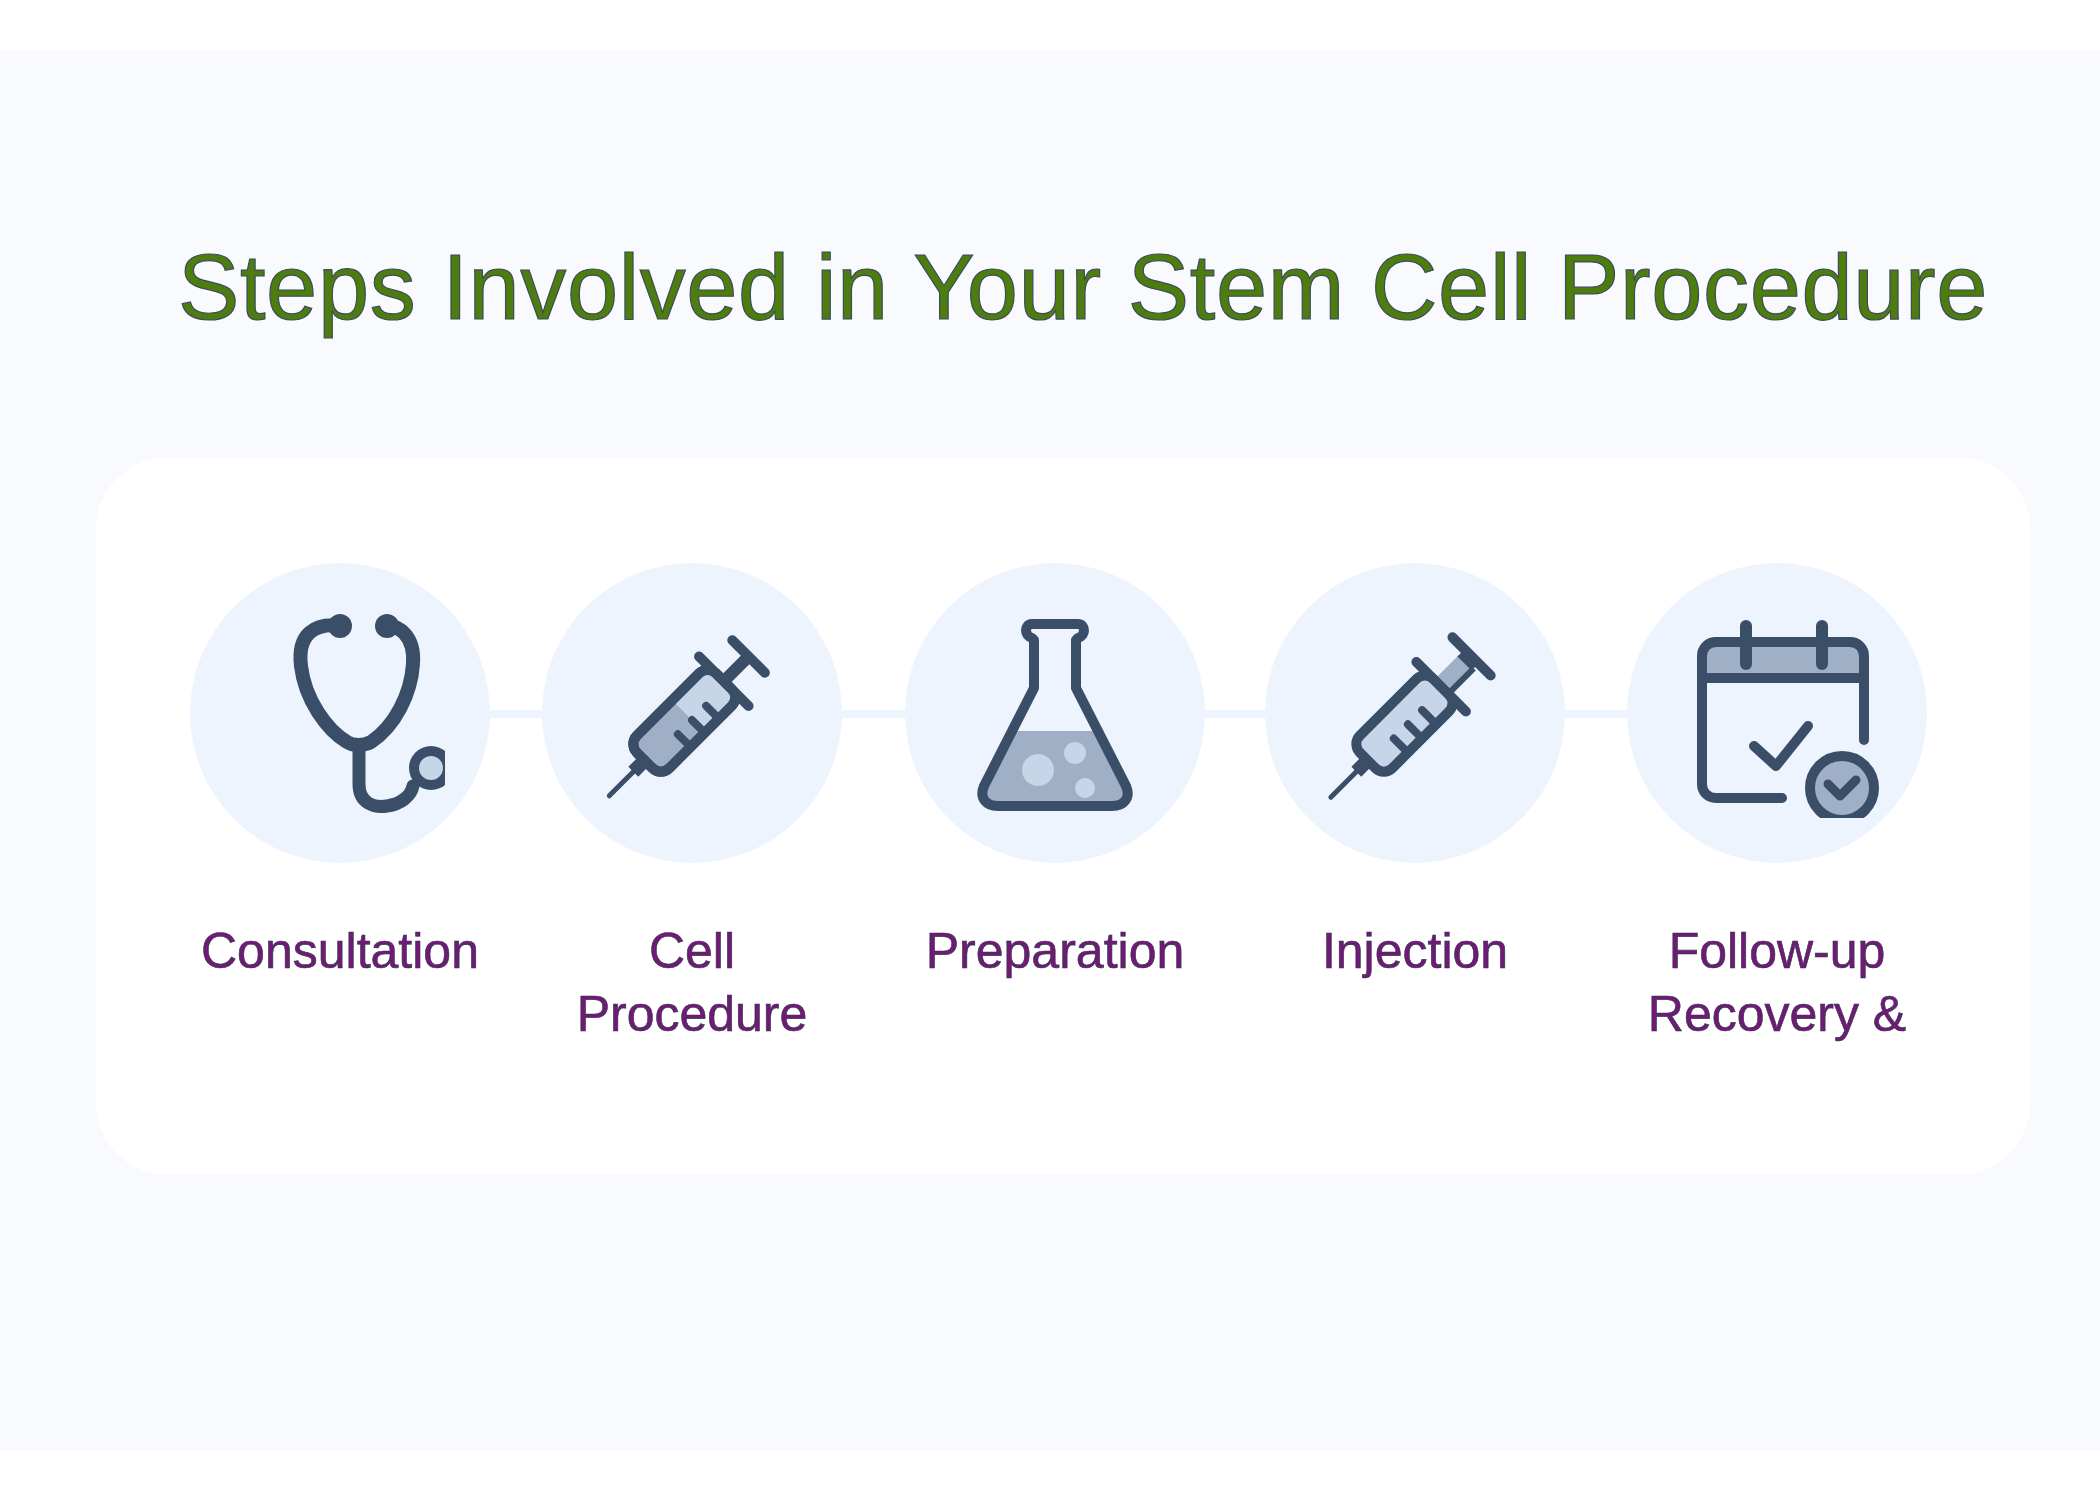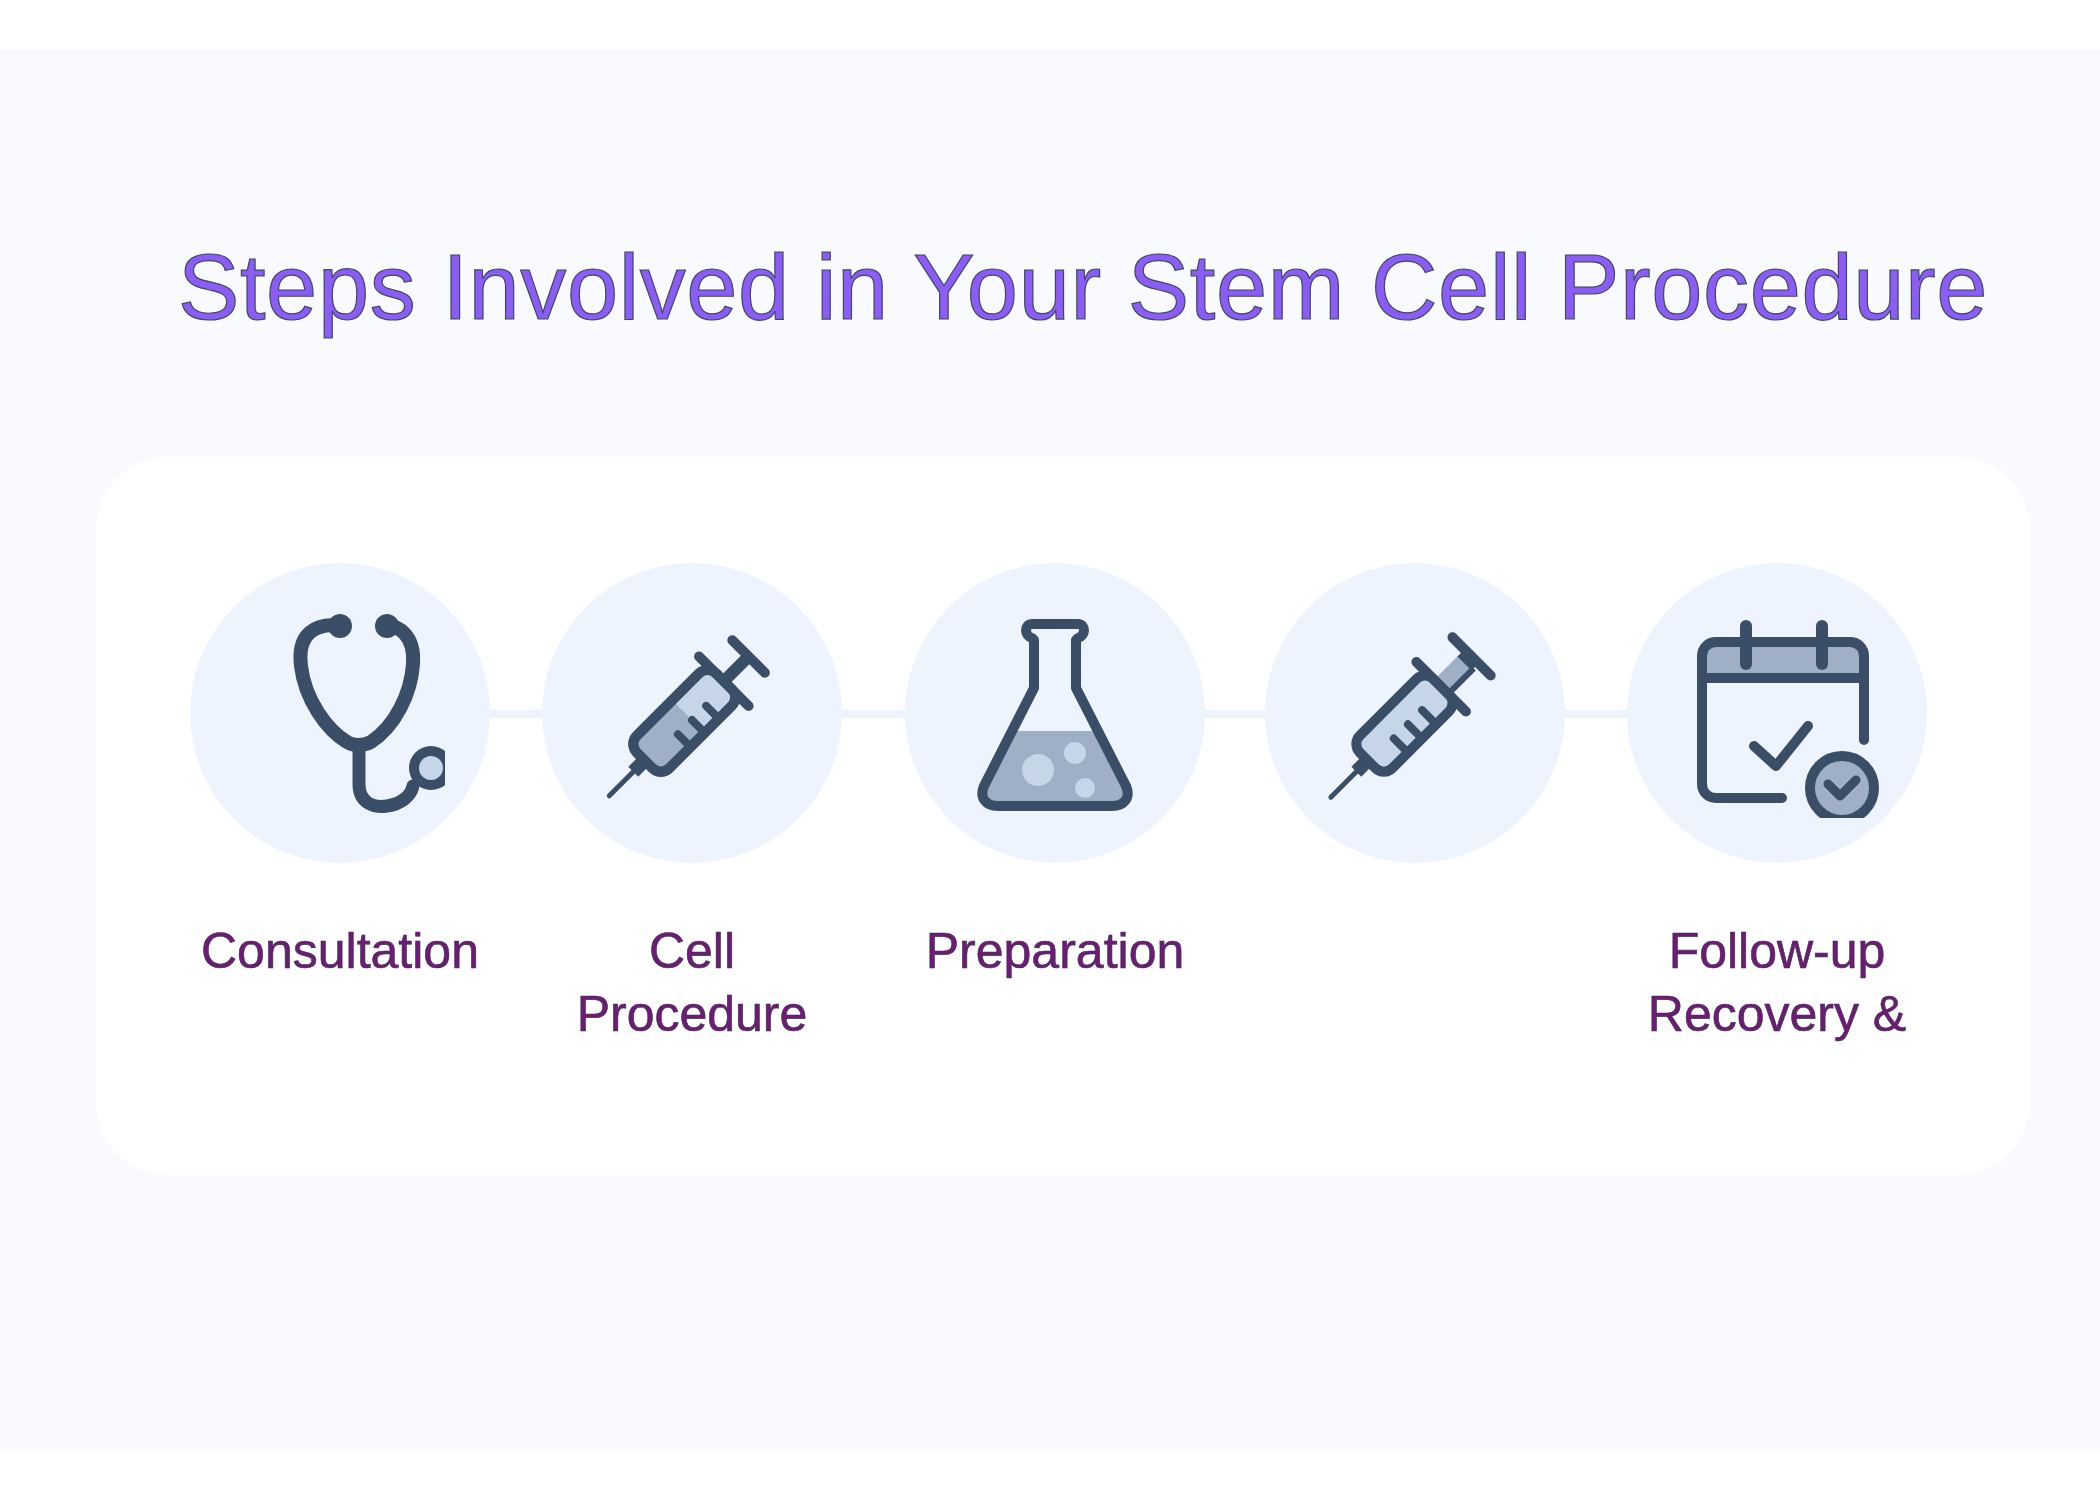--- a/index.html
+++ b/index.html
@@ -7,21 +7,21 @@
       width: 2100px; height: 1500px; position: relative; overflow: hidden;
       background: #ffffff;
       font-family: "Liberation Sans", "DejaVu Sans", sans-serif;
     }
     .panel {
       position: absolute; left: 0; top: 50px; width: 2100px; height: 1401px;
       background: #f8fafd;
     }
     .title {
       position: absolute; left: 178px; top: 232px; width: 1910px;
-      font-size: 92px; font-weight: 400; color: #8b5cf6;
+      font-size: 92px; font-weight: 400; color: #4d7c0f;
       white-space: nowrap; letter-spacing: 0.6px; line-height: 110px;
       margin: 0;
       -webkit-text-stroke: 1.2px #3d4a5f;
     }
     .card {
       position: absolute; left: 96px; top: 457px; width: 1934px; height: 718px;
       background: #ffffff; border-radius: 72px;
     }
     .connector {
       position: absolute; top: 710px; height: 8px; background: #edf4fd;
@@ -126,20 +126,21 @@
         <line x1="178" y1="95" x2="178" y2="115" stroke="#3a4e68" stroke-width="6"></line>
         <line x1="38" y1="105" x2="22" y2="105" stroke="#3a4e68" stroke-width="14"></line>
         <line x1="22" y1="105" x2="-14" y2="105" stroke="#3a4e68" stroke-width="5" stroke-linecap="round"></line>
         <line x1="72" y1="128" x2="72" y2="108" stroke="#3a4e68" stroke-width="8" stroke-linecap="round"></line>
         <line x1="92" y1="128" x2="92" y2="108" stroke="#3a4e68" stroke-width="8" stroke-linecap="round"></line>
         <line x1="112" y1="128" x2="112" y2="108" stroke="#3a4e68" stroke-width="8" stroke-linecap="round"></line>
       </g>
     </svg>
   </div>
   <div class="label">
+    <span>Injection</span>
   </div>
 </div>
 
 <div class="step" style="left:1627px;">
   <div class="circle">
     <svg viewBox="0 0 210 210">
       <path d="M30 70 L 30 48 C 30 40, 36 34, 44 34 L 178 34 C 186 34, 192 40, 192 48 L 192 70 Z" fill="#9fb0c6"></path>
       <path d="M110 190 L 44 190 C 36 190, 30 184, 30 176 L 30 48 C 30 40, 36 34, 44 34 L 178 34 C 186 34, 192 40, 192 48 L 192 132" fill="none" stroke="#3a4e68" stroke-width="10" stroke-linecap="round" stroke-linejoin="round"></path>
       <line x1="30" y1="70" x2="192" y2="70" stroke="#3a4e68" stroke-width="10"></line>
       <line x1="74" y1="18" x2="74" y2="56" stroke="#3a4e68" stroke-width="12" stroke-linecap="round"></line>

